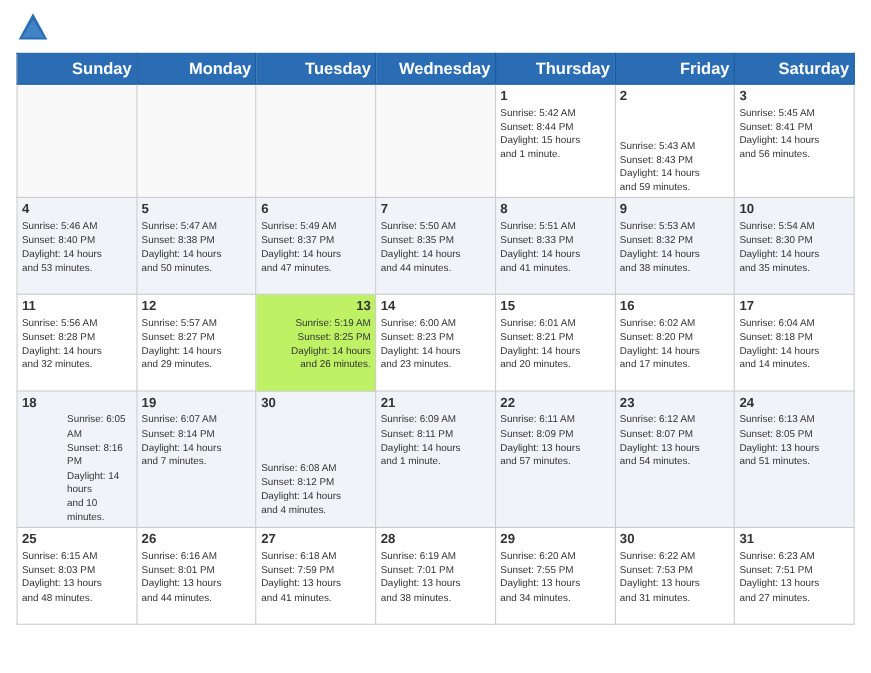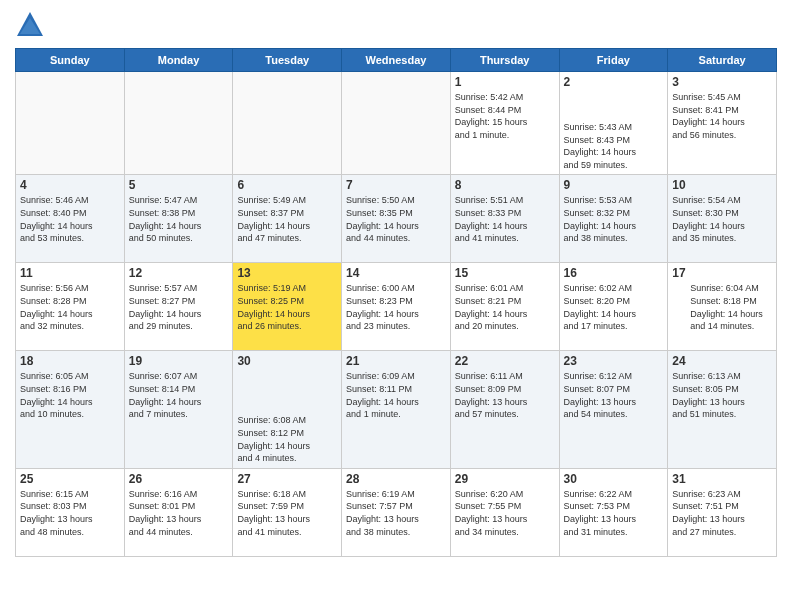--- a/index.html
+++ b/index.html
@@ -58,24 +58,24 @@
       color: #555;
     }
     .calendar {
       width: 100%;
       border-collapse: collapse;
       table-layout: fixed;
     }
     .calendar th {
       background: #2a6db5;
       color: #fff;
-      font-size: 11px;
+      font-size: 15px;
       font-weight: bold;
       padding: 5px 4px;
-      text-align: center;
+      text-align: right;
       border: 1px solid #1a5a9a;
     }
     .calendar td {
       border: 1px solid #ccc;
       vertical-align: top;
       padding: 3px 4px;
       font-size: 9.5px;
       color: #333;
       height: 88px;
       background: #fff;
@@ -225,21 +225,21 @@
 Daylight: 14 hours
 and 32 minutes.</div>
           </td>
           <td style="background: rgb(255, 255, 255);">
             <span class="day-num">12</span>
             <div class="day-info" style="white-space: pre-line;">Sunrise: 5:57 AM
 Sunset: 8:27 PM
 Daylight: 14 hours
 and 29 minutes.</div>
           </td>
-          <td style="background: #fde047;">
+          <td style="background: #bef264; text-align: right;">
             <span class="day-num">13</span>
             <div class="day-info" style="white-space: pre-line;">Sunrise: 5:19 AM
 Sunset: 8:25 PM
 Daylight: 14 hours
 and 26 minutes.</div>
           </td>
           <td style="background: rgb(255, 255, 255);">
             <span class="day-num">14</span>
             <div class="day-info" style="white-space: pre-line;">Sunrise: 6:00 AM
 Sunset: 8:23 PM
@@ -255,30 +255,30 @@
           </td>
           <td style="background: rgb(255, 255, 255);">
             <span class="day-num">16</span>
             <div class="day-info" style="white-space: pre-line;">Sunrise: 6:02 AM
 Sunset: 8:20 PM
 Daylight: 14 hours
 and 17 minutes.</div>
           </td>
           <td style="background: rgb(255, 255, 255);">
             <span class="day-num">17</span>
-            <div class="day-info" style="white-space: pre-line; margin-left: 18px;">Sunrise: 6:04 AM
+            <div class="day-info" style="white-space: pre-line;">Sunrise: 6:04 AM
 Sunset: 8:18 PM
 Daylight: 14 hours
 and 14 minutes.</div>
           </td>
         </tr>
         <tr>
           <td style="background: rgb(240, 244, 248);">
             <span class="day-num">18</span>
-            <div class="day-info" style="white-space: pre-line;">Sunrise: 6:05 AM
+            <div class="day-info" style="white-space: pre-line; margin-left: 41px;">Sunrise: 6:05 AM
 Sunset: 8:16 PM
 Daylight: 14 hours
 and 10 minutes.</div>
           </td>
           <td style="background: rgb(240, 244, 248);">
             <span class="day-num">19</span>
             <div class="day-info" style="white-space: pre-line;">Sunrise: 6:07 AM
 Sunset: 8:14 PM
 Daylight: 14 hours
 and 7 minutes.</div>
@@ -337,21 +337,21 @@
           <td style="background: rgb(255, 255, 255);">
             <span class="day-num">27</span>
             <div class="day-info" style="white-space: pre-line;">Sunrise: 6:18 AM
 Sunset: 7:59 PM
 Daylight: 13 hours
 and 41 minutes.</div>
           </td>
           <td style="background: rgb(255, 255, 255);">
             <span class="day-num">28</span>
             <div class="day-info" style="white-space: pre-line;">Sunrise: 6:19 AM
-Sunset: 7:57 PM
+Sunset: 7:01 PM
 Daylight: 13 hours
 and 38 minutes.</div>
           </td>
           <td style="background: rgb(255, 255, 255);">
             <span class="day-num">29</span>
             <div class="day-info" style="white-space: pre-line;">Sunrise: 6:20 AM
 Sunset: 7:55 PM
 Daylight: 13 hours
 and 34 minutes.</div>
           </td>

